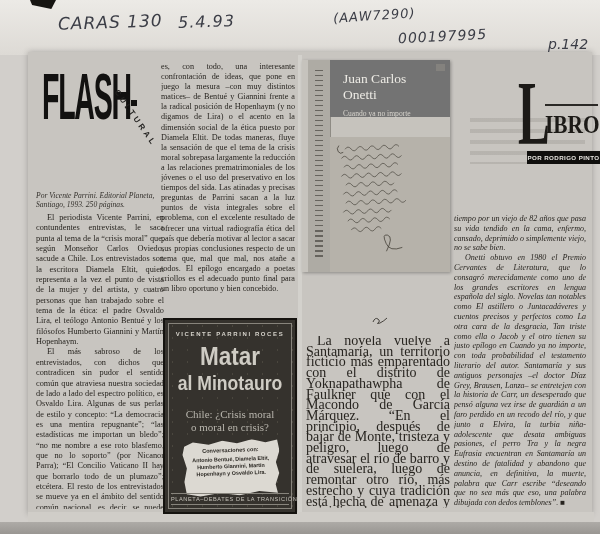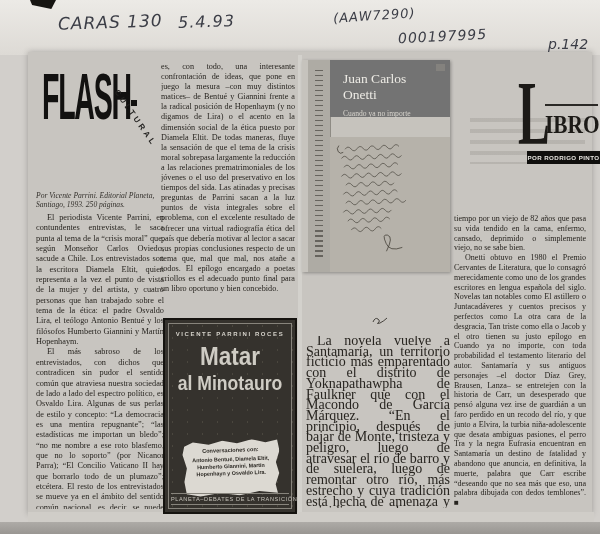--- a/index.html
+++ b/index.html
@@ -32,21 +32,21 @@
             line-height:12.6px;color:#14120f;white-space:pre-line;letter-spacing:.2px;}
   .byline{position:absolute;font-style:italic;font-size:7.6px;line-height:8.8px;color:#35322d;}
   .flash-byline{left:36px;top:192px;width:126px;}
   
   .bodycol{position:absolute;text-align:justify;overflow:hidden;color:#27241f;}
   .bodycol p{margin:0;text-indent:11px;}
   .bodycol p.cont{text-indent:0;}
   .col-f1{left:36px;top:213px;width:128px;height:296px;font-size:8.3px;line-height:10.35px;}
   .col-f2{left:161px;top:62px;width:134px;height:252px;font-size:8.2px;line-height:10.1px;}
   .col-r1{left:306px;top:336px;width:144px;height:172px;font-size:14px;line-height:10.7px;}
-  .col-r2{left:454px;top:214px;width:132px;height:300px;font-size:8.05px;line-height:9.8px;}
+  .col-r2{left:454px;top:214px;width:132px;height:300px;font-size:8.05px;line-height:9.8px;font-style:italic;}
   
   .mino{position:absolute;left:163px;top:318px;width:134px;height:196px;background:#35322d;
         border:2px solid #15130f;box-sizing:border-box;
         background-image:radial-gradient(rgba(95,90,80,.5) 1px,transparent 1px);
         background-size:15px 12px;}
   .mino-frame{position:absolute;left:3px;top:3px;right:3px;bottom:3px;border:1px solid #87847c;}
   .mino-author{position:absolute;left:0;top:11px;width:100%;text-align:center;
                font-family:"Liberation Sans",sans-serif;font-weight:bold;font-size:6px;
                letter-spacing:1.6px;color:#d6d3cb;}
   .mino-title1{position:absolute;left:0;top:22px;width:100%;text-align:center;
@@ -134,20 +134,22 @@
 
   <div class="bodycol col-f2">
     <p class="cont">es, con todo, una interesante confrontación de ideas, que pone en juego la mesura –con muy distintos matices– de Bentué y Giannini frente a la radical posición de Hopenhaym (y no digamos de Lira) o el acento en la dimensión social de la ética puesto por Diamela Eltit. De todas maneras, fluye la sensación de que el tema de la crisis moral sobrepasa largamente la reducción a las relaciones prematrimoniales de los jóvenes o el uso del preservativo en los tiempos del sida. Las atinadas y precisas preguntas de Parrini sacan a la luz puntos de vista integrales sobre el problema, con el excelente resultado de ofrecer una virtual radiografía ética del país que debería motivar al lector a sacar sus propias conclusiones respecto de un tema que, mal que mal, nos atañe a todos. El epílogo encargado a poetas criollos es el adecuado punto final para un libro oportuno y bien concebido.</p>
   </div>
 
   <div class="mino">
     <div class="mino-frame"></div>
     <div class="mino-author">VICENTE PARRINI ROCES</div>
     <div class="mino-title1">Matar</div>
     <div class="mino-title2">al Minotauro</div>
+    <div class="mino-sub">Chile: ¿Crisis moral
+o moral en crisis?</div>
     <div class="mino-note">
       <div class="mino-note-heading">Conversaciones con:</div>
       <div class="mino-note-names">Antonio Bentué, Diamela Eltit, Humberto Giannini, Martín Hopenhayn y Osvaldo Lira.</div>
     </div>
     <div class="mino-pub">PLANETA–DEBATES DE LA TRANSICIÓN</div>
   </div>
 
   <div class="onetti-photo">
     <div class="onetti-spine">
       <div class="spine-marks"></div>

